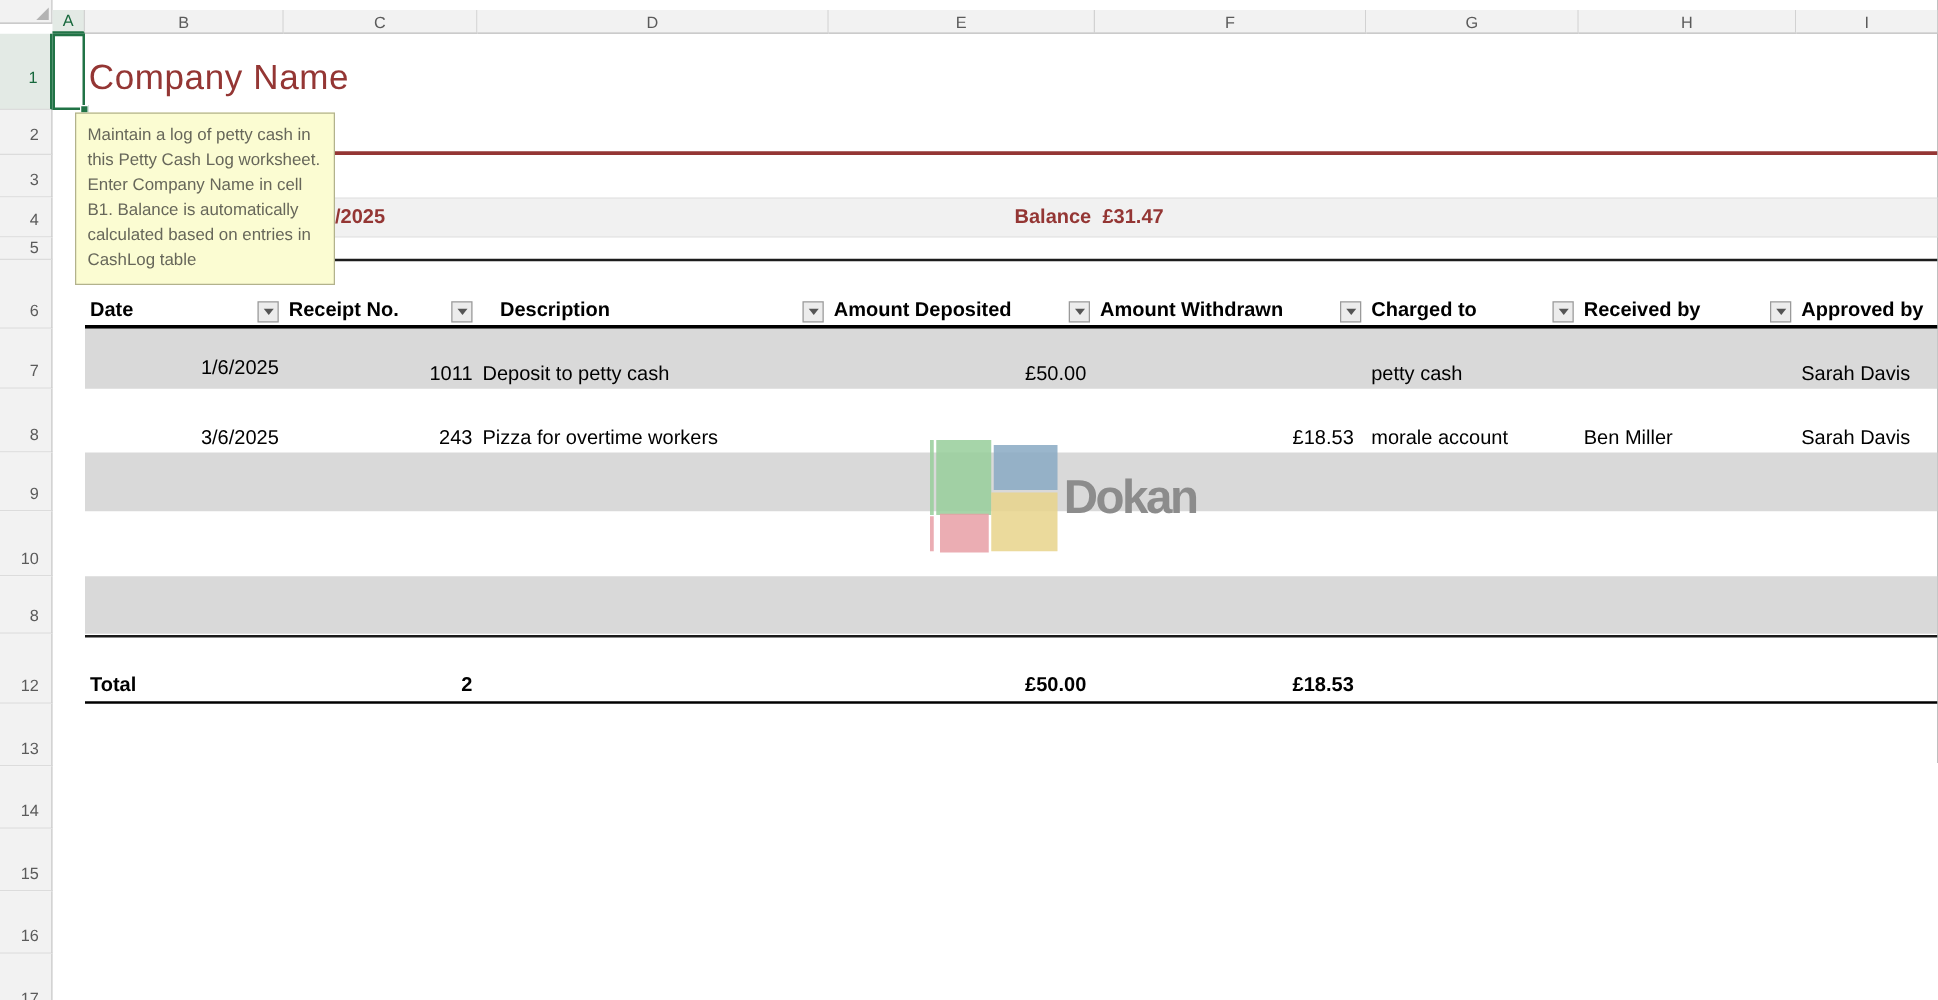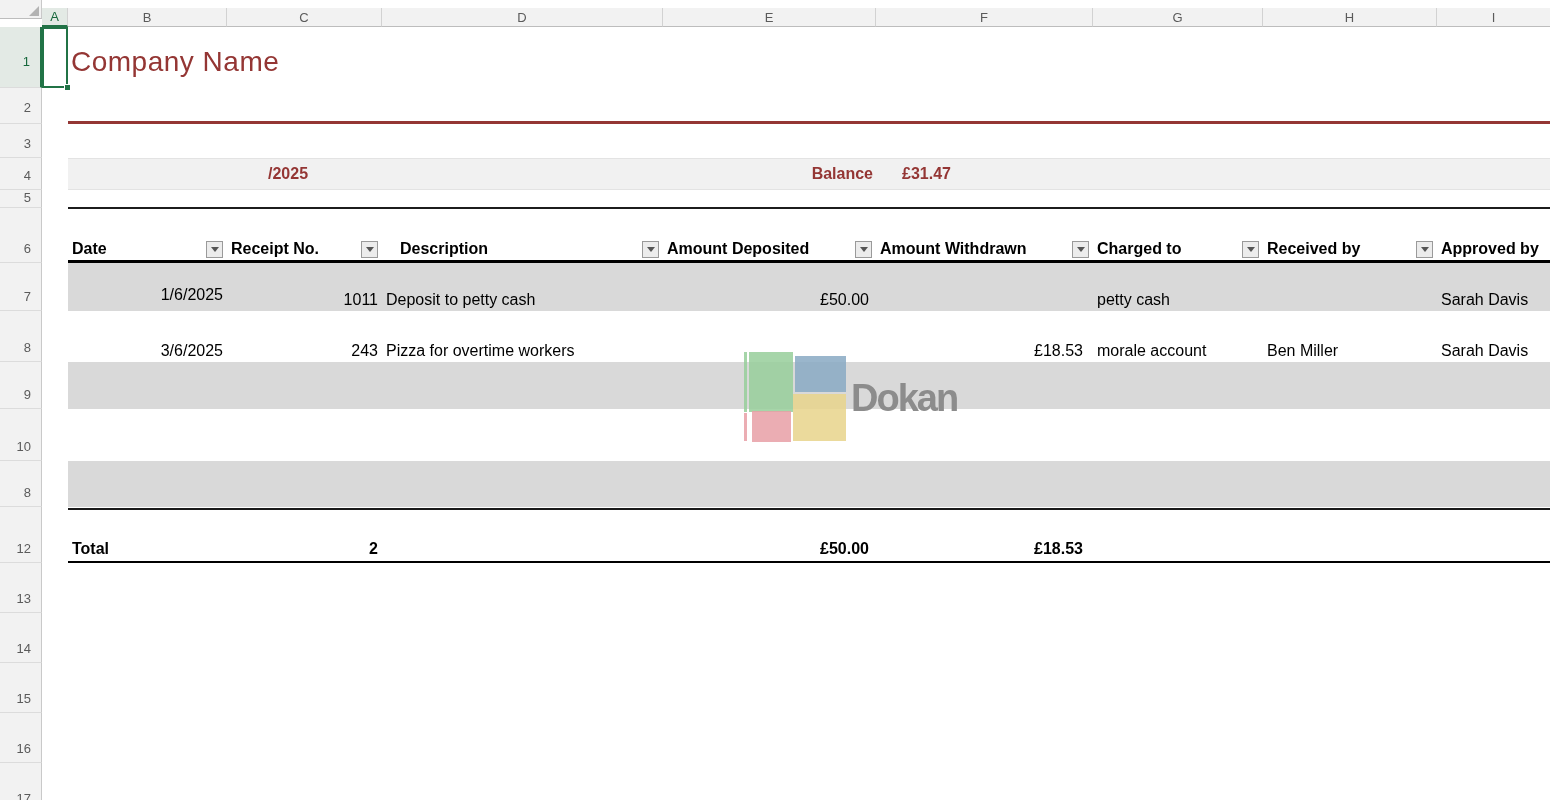--- a/index.html
+++ b/index.html
@@ -118,21 +118,21 @@
   <div class="rowhead" style="top:663px;height:50px;">15</div>
   <div class="rowhead" style="top:713px;height:50px;">16</div>
   <div class="rowhead" style="top:763px;height:50px;">17</div>
 
   <div class="titletext">Company Name</div>
   <div class="rule-maroon"></div>
 
   <div class="band4"></div>
   <div class="maroon-bold" style="left:268px;top:165px;">/2025</div>
   <div class="maroon-bold right" style="left:663px;top:165px;width:210px;">Balance</div>
-  <div class="maroon-bold" style="left:882px;top:165px;margin-left:20px;">£31.47</div>
+  <div class="maroon-bold" style="left:882px;top:165px;">£31.47</div>
   <div class="rule-thin"></div>
 
   <div class="hdr-label" style="left:72px;">Date</div>
   <div class="hdr-label" style="left:231px;">Receipt No.</div>
   <div class="hdr-label" style="left:376px;margin-left:24px;">Description</div>
   <div class="hdr-label" style="left:667px;">Amount Deposited</div>
   <div class="hdr-label" style="left:880px;">Amount Withdrawn</div>
   <div class="hdr-label" style="left:1097px;">Charged to</div>
   <div class="hdr-label" style="left:1267px;">Received by</div>
   <div class="hdr-label" style="left:1441px;">Approved by</div>
@@ -191,14 +191,22 @@
   <div class="total-line-top"></div>
   <div class="cell bold" style="left:72px;top:540px;">Total</div>
   <div class="cell bold right" style="left:227px;top:540px;width:151px;">2</div>
   <div class="cell bold right" style="left:663px;top:540px;width:206px;">£50.00</div>
   <div class="cell bold right" style="left:876px;top:540px;width:207px;">£18.53</div>
   <div class="total-line-bot"></div>
 
   <div class="sel-box"></div>
   <div class="fill-handle"></div>
 
+  <div class="tooltip">
+    <div>Maintain a log of petty cash in</div>
+    <div>this Petty Cash Log worksheet.</div>
+    <div>Enter Company Name in cell</div>
+    <div>B1. Balance is automatically</div>
+    <div>calculated based on entries in</div>
+    <div>CashLog table</div>
+  </div>
 
 </div>
 
 </body></html>

